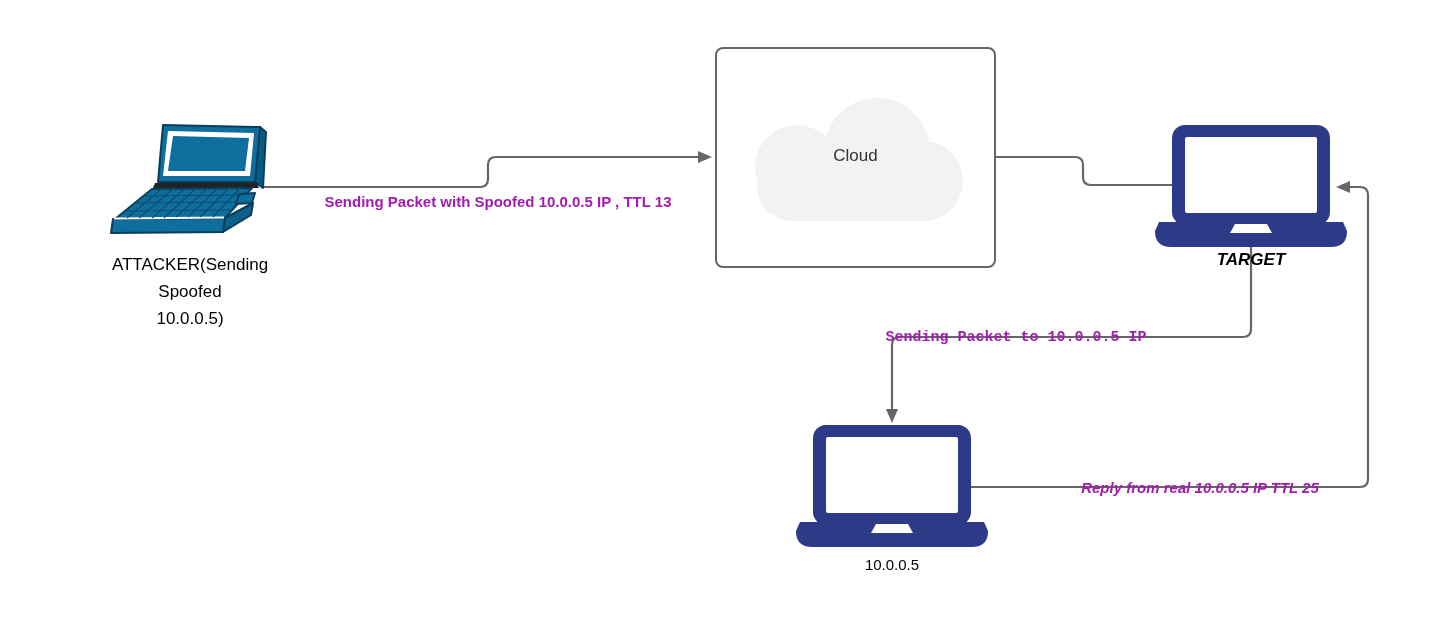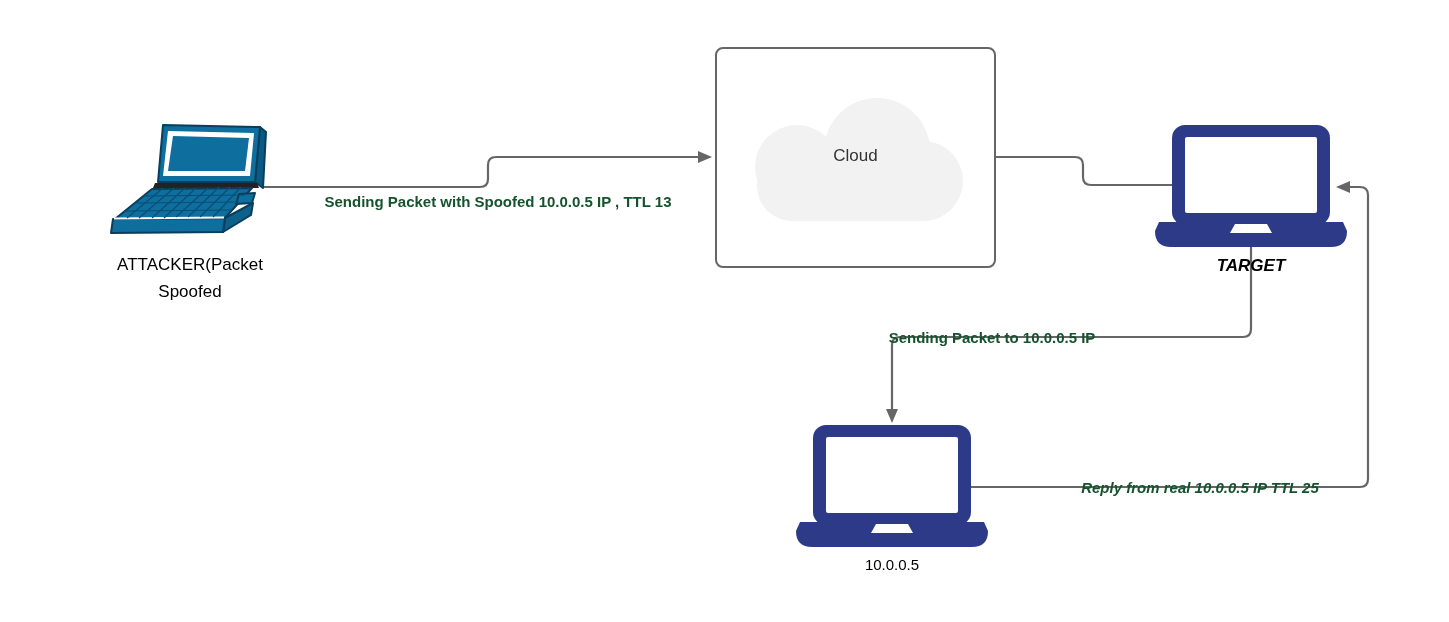--- a/index.html
+++ b/index.html
@@ -11,21 +11,21 @@
     overflow:hidden;
   }
   .canvas{position:absolute;left:0;top:0;width:1449px;height:588px;}
   .layer{position:absolute;left:0;top:0;pointer-events:none;}
   .abs{position:absolute;}
   .edge-label{
     position:absolute;
     transform:translate(-50%,-50%);
     font-size:15px;
     font-weight:bold;
-    color:#14532d;
+    color:#a21caf;
     white-space:nowrap;
   }
   .node-label{
     position:absolute;
     transform:translateX(-50%);
     font-size:17px;
     color:#000000;
     text-align:center;
     white-space:nowrap;
   }
@@ -112,37 +112,38 @@
       <line x1="71" y1="66" x2="36" y2="96"></line>
       <line x1="82" y1="66" x2="49" y2="96"></line>
       <line x1="93" y1="66" x2="61" y2="96"></line>
       <line x1="105" y1="66" x2="73" y2="95"></line>
       <line x1="116" y1="65" x2="85" y2="95"></line>
       <line x1="127" y1="65" x2="97" y2="95"></line>
       <line x1="138" y1="65" x2="110" y2="95"></line>
     </g>
   </svg>
   <div class="node-label attacker-label" style="left:190px;top:251px;">
-    <div>ATTACKER(Packet</div>
+    <div>ATTACKER(Sending</div>
     <div>Spoofed</div>
+    <div>10.0.0.5)</div>
   </div>
 
   <svg class="abs" style="left:1155px;top:125px;" width="192" height="122" viewBox="0 0 192 122">
     <rect x="17" y="0" width="158" height="100" rx="13" fill="#2d3a87"></rect>
     <rect x="30" y="12" width="132" height="76" rx="2" fill="#ffffff"></rect>
     <path d="M 4 97 L 188 97 L 192 106 Q 192 122 176 122 L 16 122 Q 0 122 0 106 Z" fill="#2d3a87"></path>
     <path d="M 80 99 L 112 99 L 117 108 L 75 108 Z" fill="#ffffff" stroke-linejoin="round"></path>
   </svg>
-  <div class="node-label target-label" style="left:1251px;top:256px;">TARGET</div>
+  <div class="node-label target-label" style="left:1251px;top:250px;">TARGET</div>
 
   <svg class="abs" style="left:796px;top:425px;" width="192" height="122" viewBox="0 0 192 122">
     <rect x="17" y="0" width="158" height="100" rx="13" fill="#2d3a87"></rect>
     <rect x="30" y="12" width="132" height="76" rx="2" fill="#ffffff"></rect>
     <path d="M 4 97 L 188 97 L 192 106 Q 192 122 176 122 L 16 122 Q 0 122 0 106 Z" fill="#2d3a87"></path>
     <path d="M 80 99 L 112 99 L 117 108 L 75 108 Z" fill="#ffffff" stroke-linejoin="round"></path>
   </svg>
   <div class="node-label" style="left:892px;top:556px;font-size:15px;text-align:center;">10.0.0.5</div>
 
   <div class="edge-label" style="left:498px;top:201px;">Sending Packet with Spoofed 10.0.0.5 IP , TTL 13</div>
-  <div class="edge-label" style="left:992px;top:337px;">Sending Packet to 10.0.0.5 IP</div>
+  <div class="edge-label" style="left:1016px;top:337px;font-family:Liberation Mono, monospace;">Sending Packet to 10.0.0.5 IP</div>
   <div class="edge-label" style="left:1200px;top:487px;font-style:italic;">Reply from real 10.0.0.5 IP TTL 25</div>
 
 </div>
 
 </body></html>

